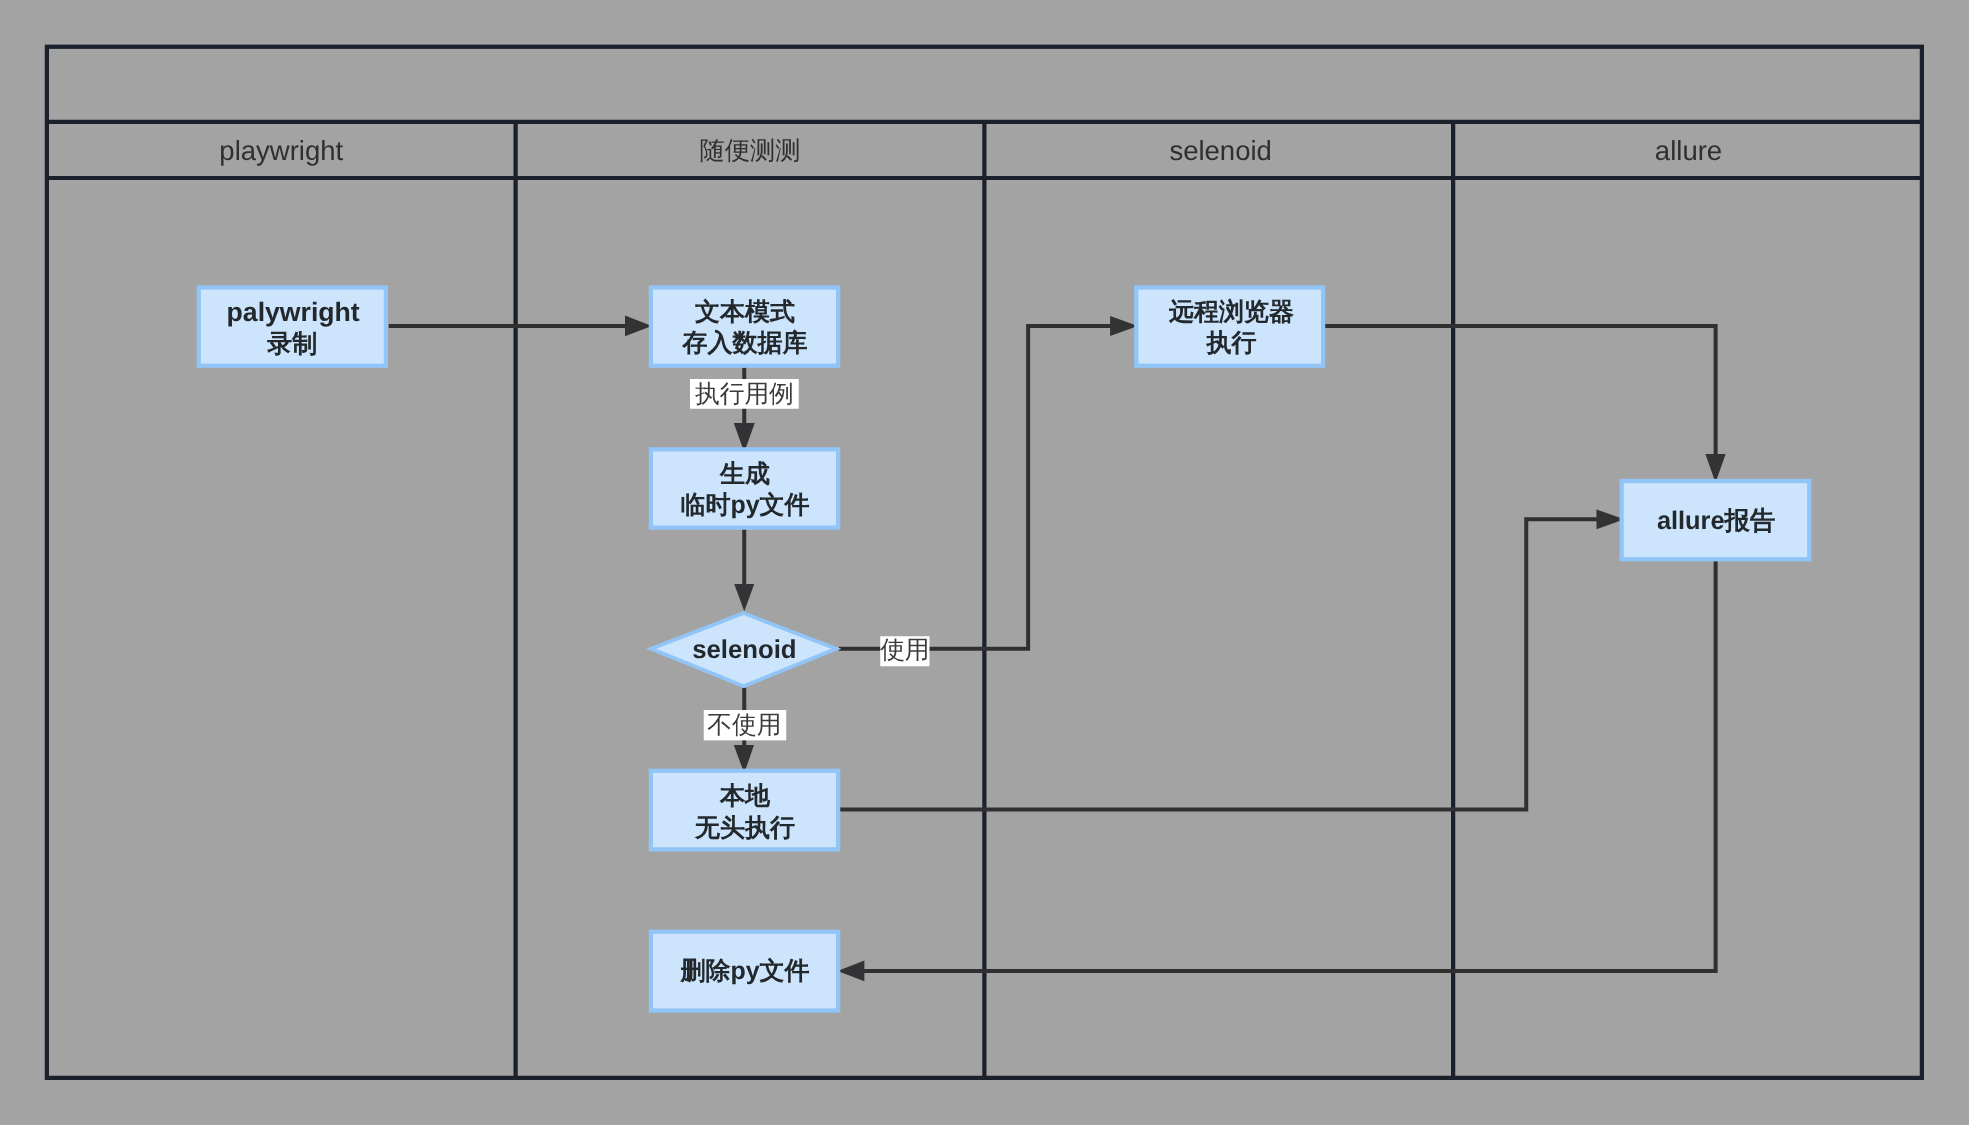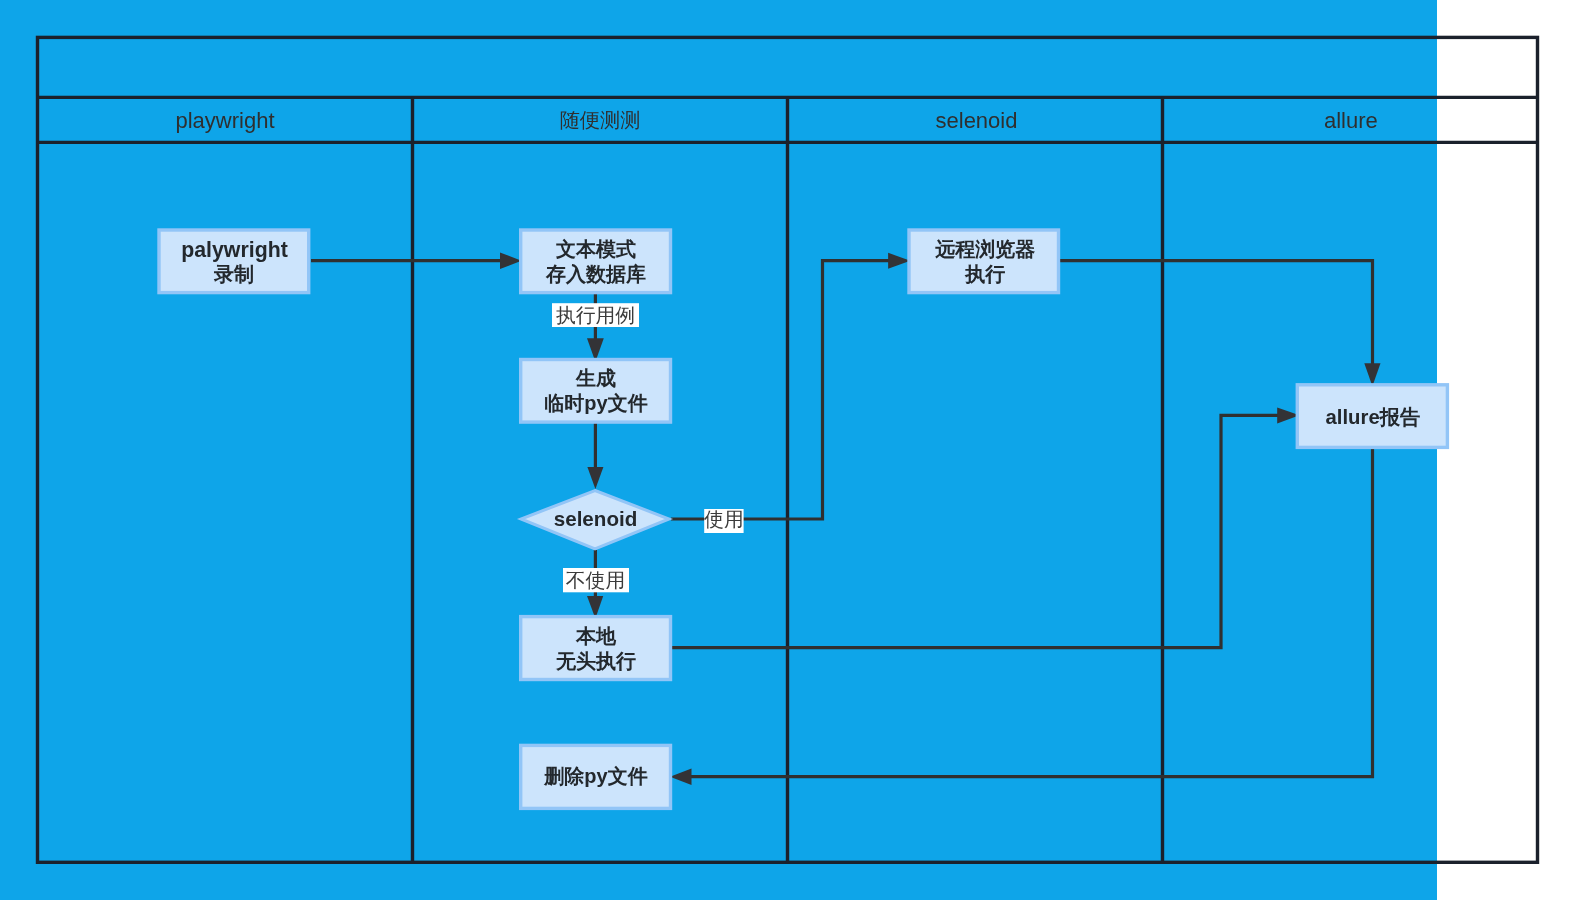--- a/index.html
+++ b/index.html
@@ -1,17 +1,17 @@
 <!DOCTYPE html>
 <html><head>
 <meta charset="utf-8">
 <style>
   html,body{margin:0;padding:0;background:#ffffff;}
   body{width:1575px;height:900px;font-family:"Liberation Sans",sans-serif;overflow:hidden;}
-  #stage{position:relative;width:1437px;height:900px;background:#0ea5e9;transform:translateZ(0);}
+  #stage{position:relative;width:1575px;height:900px;background:#a3a3a3;transform:translateZ(0);}
   #chart{position:absolute;left:0;top:0;width:1575px;height:900px;will-change:transform;transform:translateZ(0);}
   .lane-line{stroke:#1b212c;stroke-width:3.4;fill:none;}
   .node-rect{fill:#cce4fc;stroke:#92c5f7;stroke-width:3.4;}
   .node-diamond{fill:#cce4fc;stroke:#92c5f7;stroke-width:3.0;}
   .edge{stroke:#303030;stroke-width:3.2;fill:none;}
   .arrowhead{fill:#333336;stroke:none;}
   .node-label{font-family:"Liberation Sans",sans-serif;font-size:20px;font-weight:bold;fill:#23282d;text-anchor:middle;dominant-baseline:middle;}
   .node-label.lat{font-size:21.3px;}
   .node-label.lat2{font-size:20.6px;}
   .node-label.mix{font-size:20.3px;}

